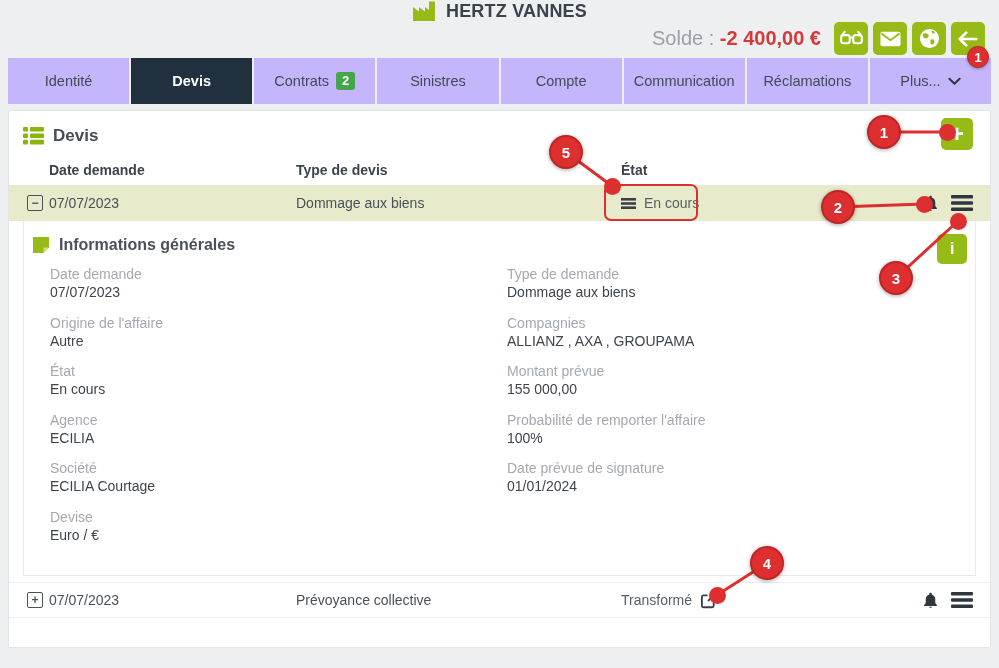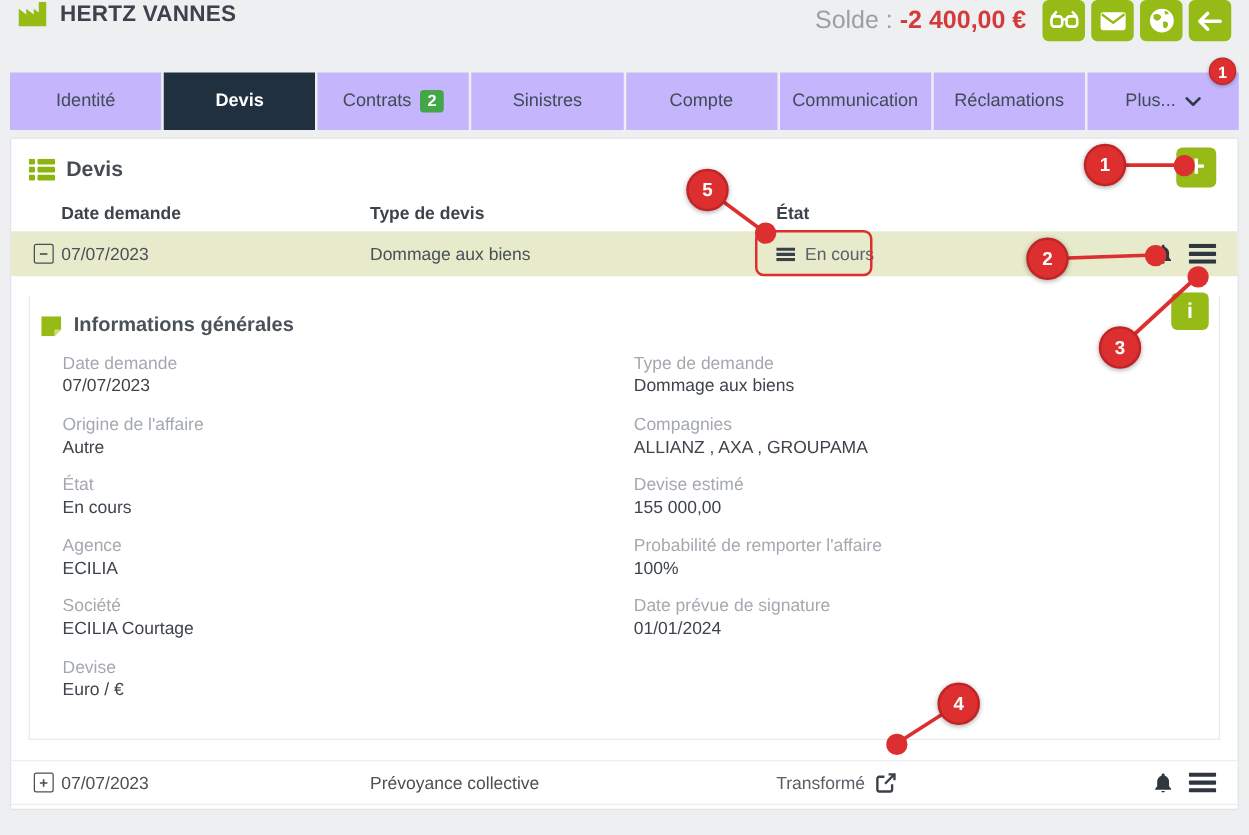--- a/index.html
+++ b/index.html
@@ -7,21 +7,21 @@
     --badge-green:#43a648; --tab-active-bg:#20303f;
     --annotation-red:#dd2f2f; --balance-red:#d43a3a;
     --row-highlight:#e7eacb; --page-bg:#edeff0;
     --text-dark:#3d444c; --text-gray:#a4a9b0; --border:#e2e4e6;
   }
   *{box-sizing:border-box;margin:0;padding:0;}
   body{font-family:"Liberation Sans","DejaVu Sans",sans-serif;background:var(--page-bg);}
   .page{position:relative;width:999px;height:668px;background:var(--page-bg);overflow:hidden;}
 
   
-  .top-header{display:flex;align-items:flex-start;height:52px;padding:0 14px 0 14px;}
+  .top-header{display:flex;align-items:center;height:52px;padding:0 14px 0 14px;flex-direction:column;}
   .brand{display:flex;align-items:center;gap:10px;}
   .brand-title{font-size:18px;font-weight:bold;color:#3b424b;letter-spacing:.2px;}
   .header-right{margin-left:auto;display:flex;align-items:center;gap:5px;}
   .balance{margin-right:8px;font-size:20px;color:#9aa0a7;}
   .balance b{color:var(--balance-red);font-weight:bold;}
   .hbtn{width:34px;height:33px;border:none;border-radius:5px;background:var(--accent-green);
         display:flex;align-items:center;justify-content:center;cursor:pointer;}
 
   
   .tabs{display:flex;gap:2px;margin:6px 8px 0 8px;height:46px;}
@@ -43,21 +43,21 @@
   .quote-row{height:36px;font-size:14px;color:#4a5056;border-top:1px solid #eceeef;cursor:pointer;}
   .quote-row.highlight{background:var(--row-highlight);border-top:none;}
   .expander{width:16px;height:16px;margin-left:18px;border:1.5px solid #4a5056;border-radius:2px;
             display:flex;align-items:center;justify-content:center;font-size:12px;font-weight:bold;
             color:#4a5056;line-height:1;cursor:pointer;background:transparent;}
   .etat-cell{display:flex;align-items:center;gap:8px;}
   .row-icons{display:flex;align-items:center;gap:11px;justify-content:flex-end;padding-right:17px;}
   .row-icons .ic{cursor:pointer;display:flex;}
 
   
-  .details{margin:16px 14px;border:1px solid #e9eaec;border-top:none;padding-bottom:18px;}
+  .details{margin:0 14px;border:1px solid #e9eaec;border-top:none;padding-bottom:18px;}
   .details-head{display:flex;align-items:center;gap:10px;padding:15px 0 12px 9px;}
   .details-title{font-size:16px;font-weight:bold;color:#4a5159;}
   .fields{display:flex;}
   .fcol{width:457px;padding-left:26px;}
   .fcol.right{flex:1;padding-left:26px;}
   .field{margin-bottom:12.5px;}
   .field .lbl{font-size:14px;color:var(--text-gray);line-height:17px;}
   .field .val{font-size:14px;color:#3e444c;line-height:19px;}
   .info-btn{position:absolute;top:123px;right:23px;width:30px;height:30px;border:none;border-radius:5px;
             background:var(--accent-green);color:#fff;font-size:17px;font-weight:bold;cursor:pointer;}
@@ -267,21 +267,21 @@
         <div class="fcol right">
           <div class="field">
             <div class="lbl">Type de demande</div>
             <div class="val">Dommage aux biens</div>
           </div>
           <div class="field">
             <div class="lbl">Compagnies</div>
             <div class="val">ALLIANZ , AXA , GROUPAMA</div>
           </div>
           <div class="field">
-            <div class="lbl">Devise estimé</div>
+            <div class="lbl">Montant prévue</div>
             <div class="val">155 000,00</div>
           </div>
           <div class="field">
             <div class="lbl">Probabilité de remporter l'affaire</div>
             <div class="val">100%</div>
           </div>
           <div class="field">
             <div class="lbl">Date prévue de signature</div>
             <div class="val">01/01/2024</div>
           </div>

